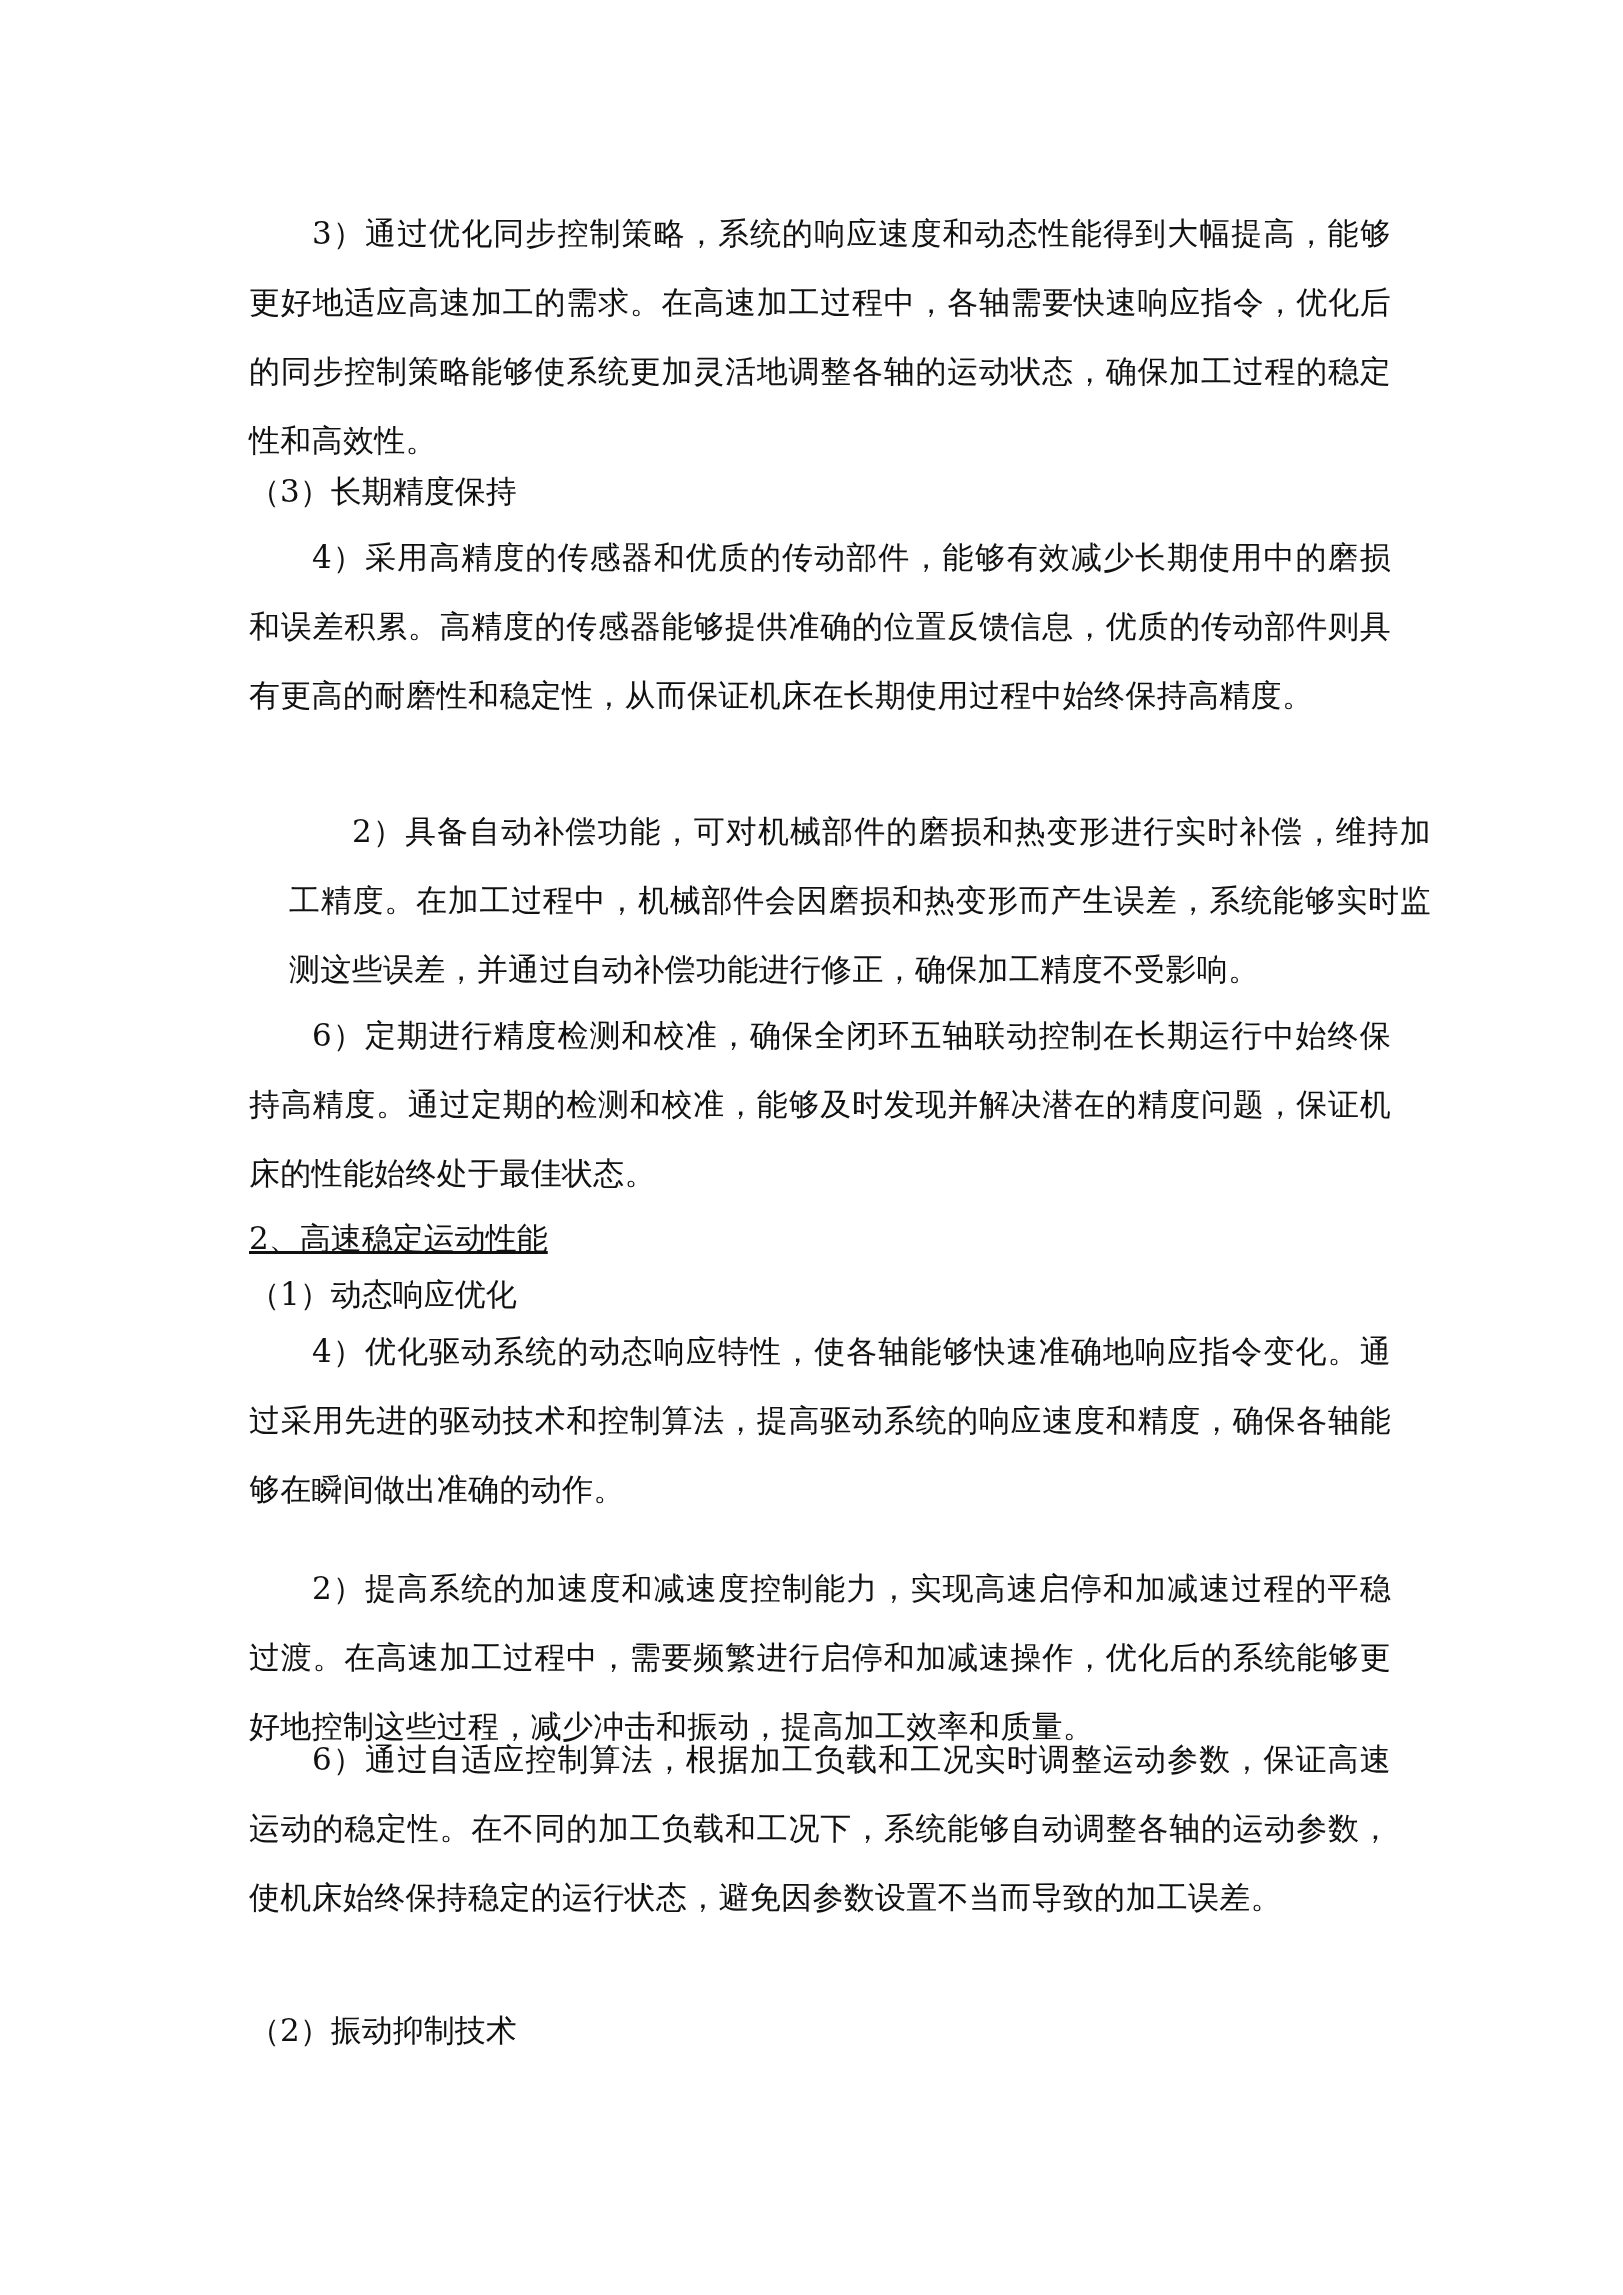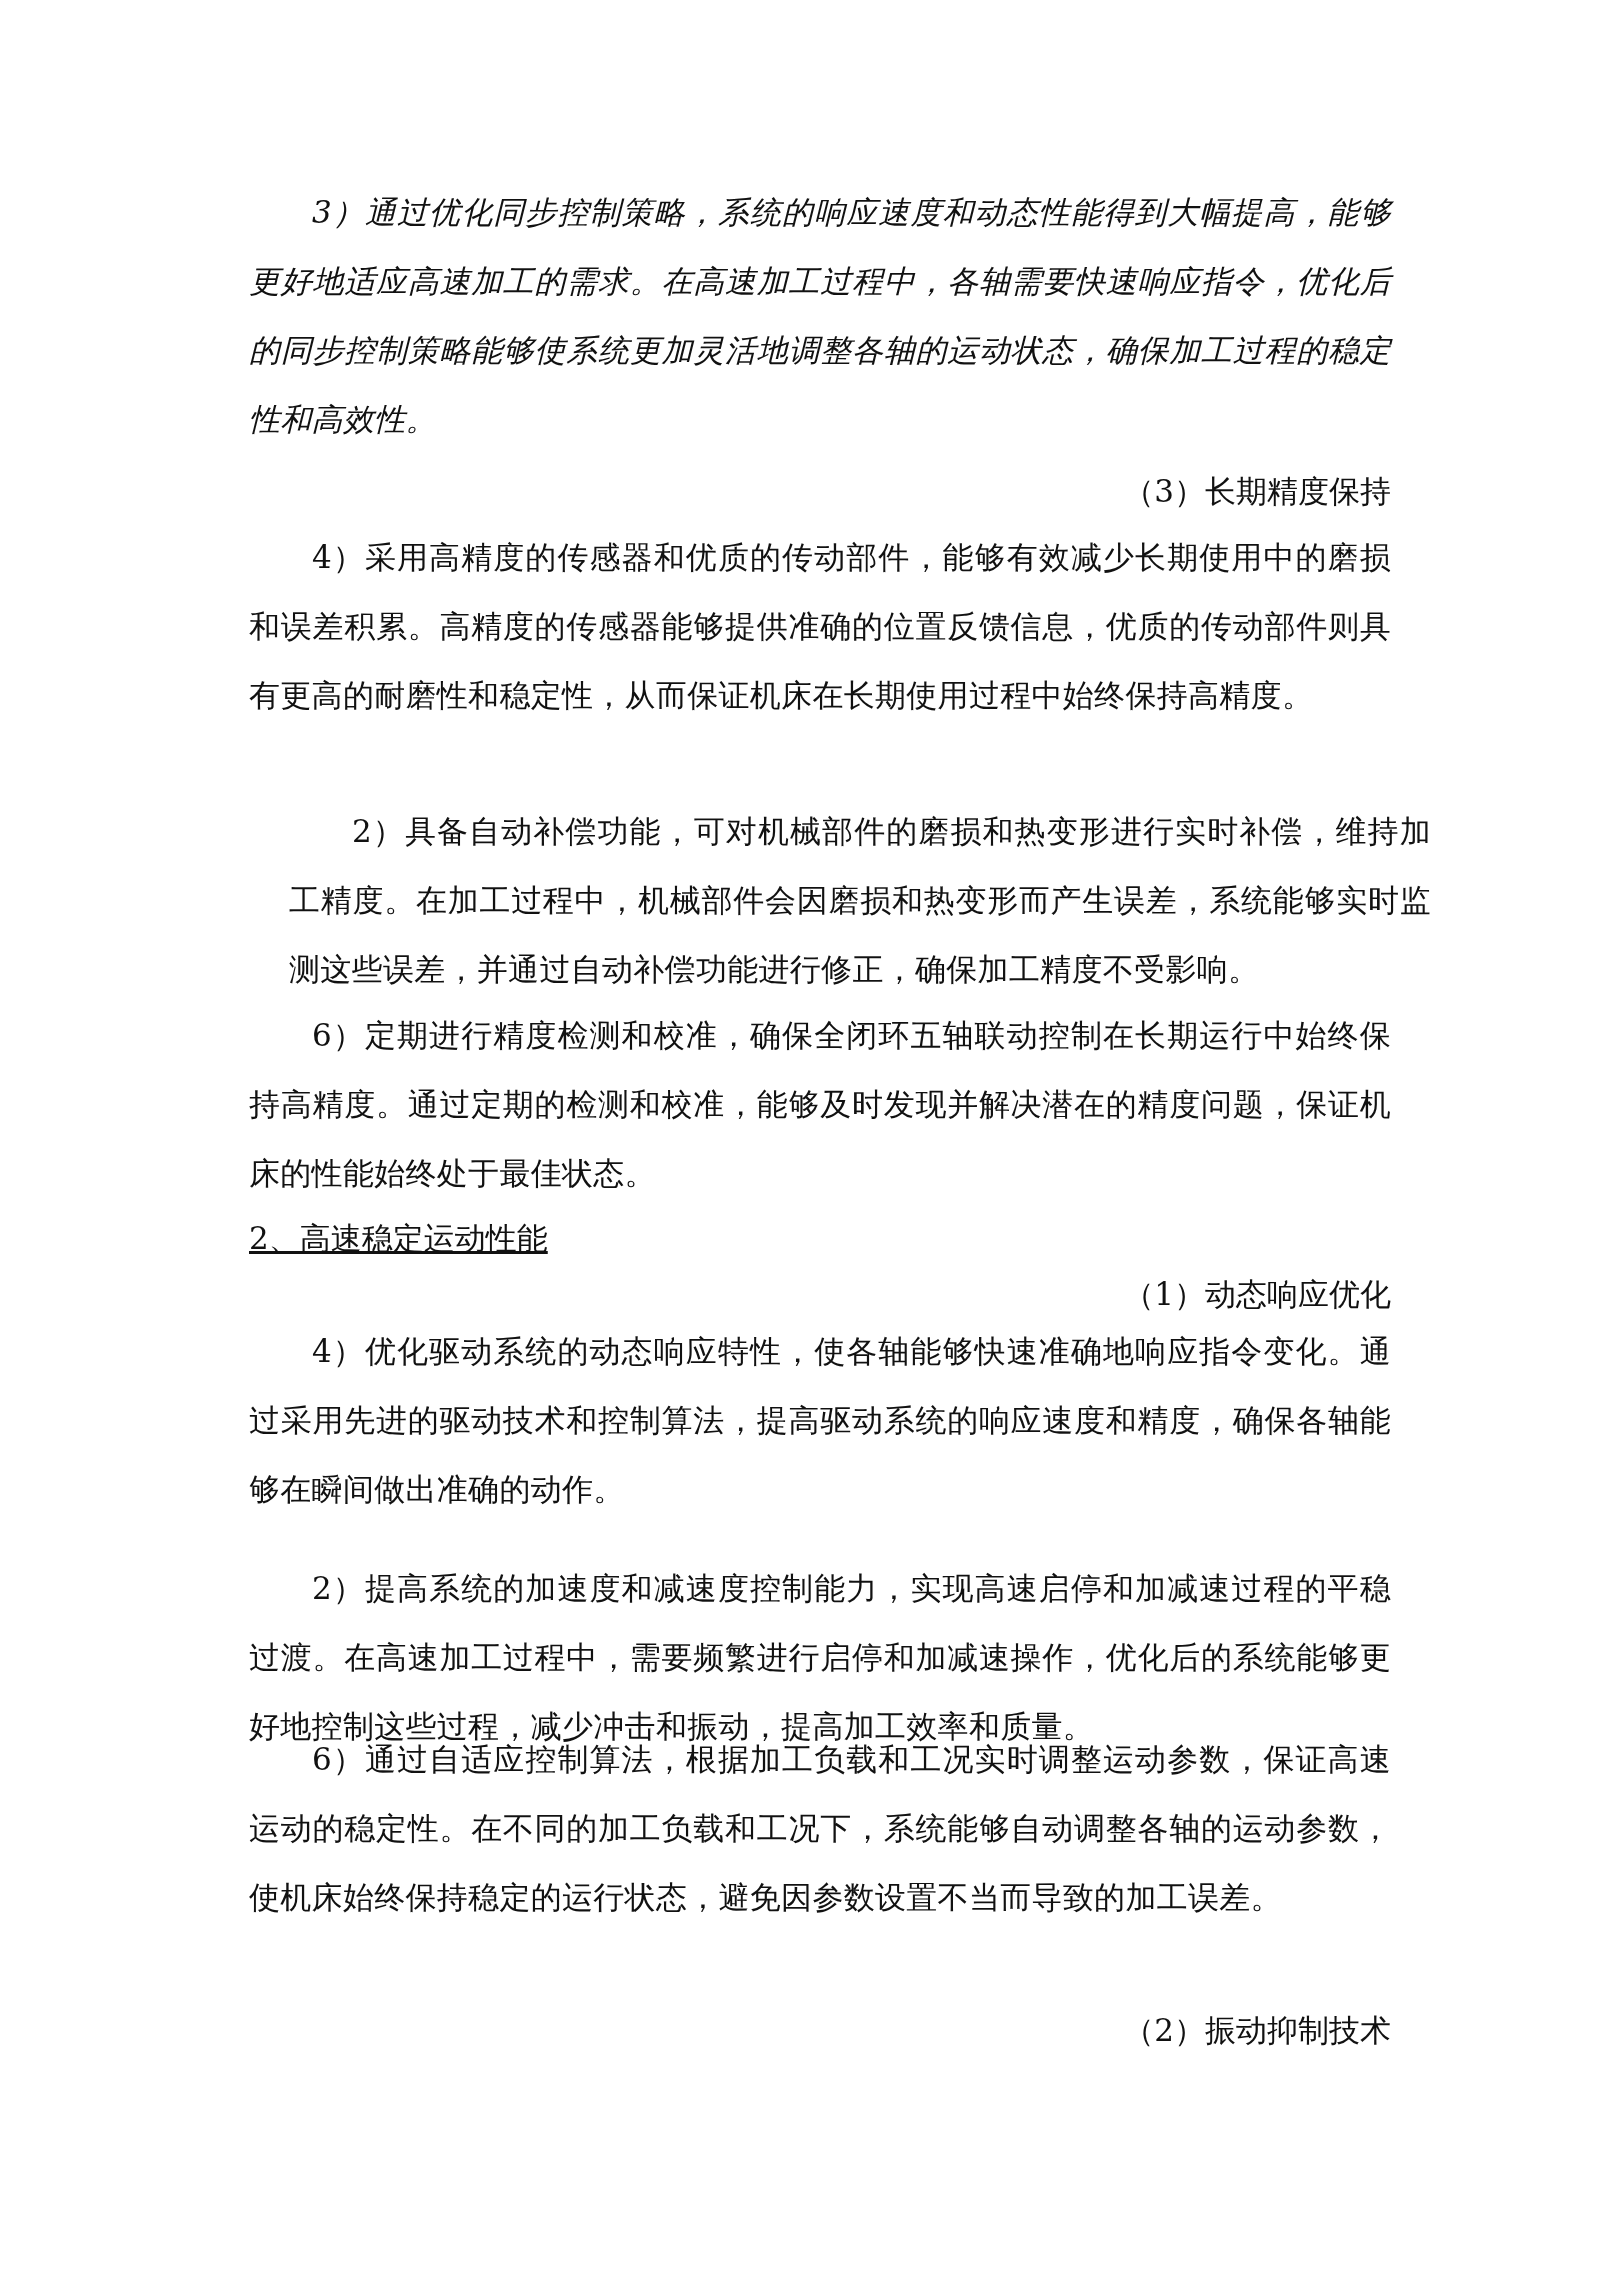--- a/index.html
+++ b/index.html
@@ -2,27 +2,27 @@
 <html style="font-size:10.5px"><head>
   <meta charset="utf-8">
   <style>
     html, body { margin: 0; padding: 0; background: #ffffff; }
     body { width: 1623px; height: 2295px; position: relative; overflow: hidden;
            font-family: "DejaVu Serif", "Liberation Serif", serif; color: #111111; }
     .page { position: absolute; left: 249px; top: 0; width: 1142px; }
     .block { position: absolute; left: 0; width: 1142px; }
     .para { font-size: 31px; line-height: 69px; text-align: justify; text-indent: 63px; margin: 0; letter-spacing: 0.3px; }
     .heading { font-size: 31px; line-height: 69px; margin: 0; text-decoration: underline; }
-    .subheading { font-size: 31px; line-height: 69px; margin: 0; text-align: right; }
+    .subheading { font-size: 31px; line-height: 69px; margin: 0; }
   </style>
 </head>
 <body>
 
 <div class="page">
-  <div class="block" style="top:178px;font-style:italic;">
+  <div class="block" style="top:199px;">
     <p class="para">3）通过优化同步控制策略，系统的响应速度和动态性能得到大幅提高，能够更好地适应高速加工的需求。在高速加工过程中，各轴需要快速响应指令，优化后的同步控制策略能够使系统更加灵活地调整各轴的运动状态，确保加工过程的稳定性和高效性。</p>
   </div>
 
   <div class="block" style="top:457px;">
     <p class="subheading">（3）长期精度保持</p>
   </div>
 
   <div class="block" style="top:523px;">
     <p class="para">4）采用高精度的传感器和优质的传动部件，能够有效减少长期使用中的磨损和误差积累。高精度的传感器能够提供准确的位置反馈信息，优质的传动部件则具有更高的耐磨性和稳定性，从而保证机床在长期使用过程中始终保持高精度。</p>
   </div>

